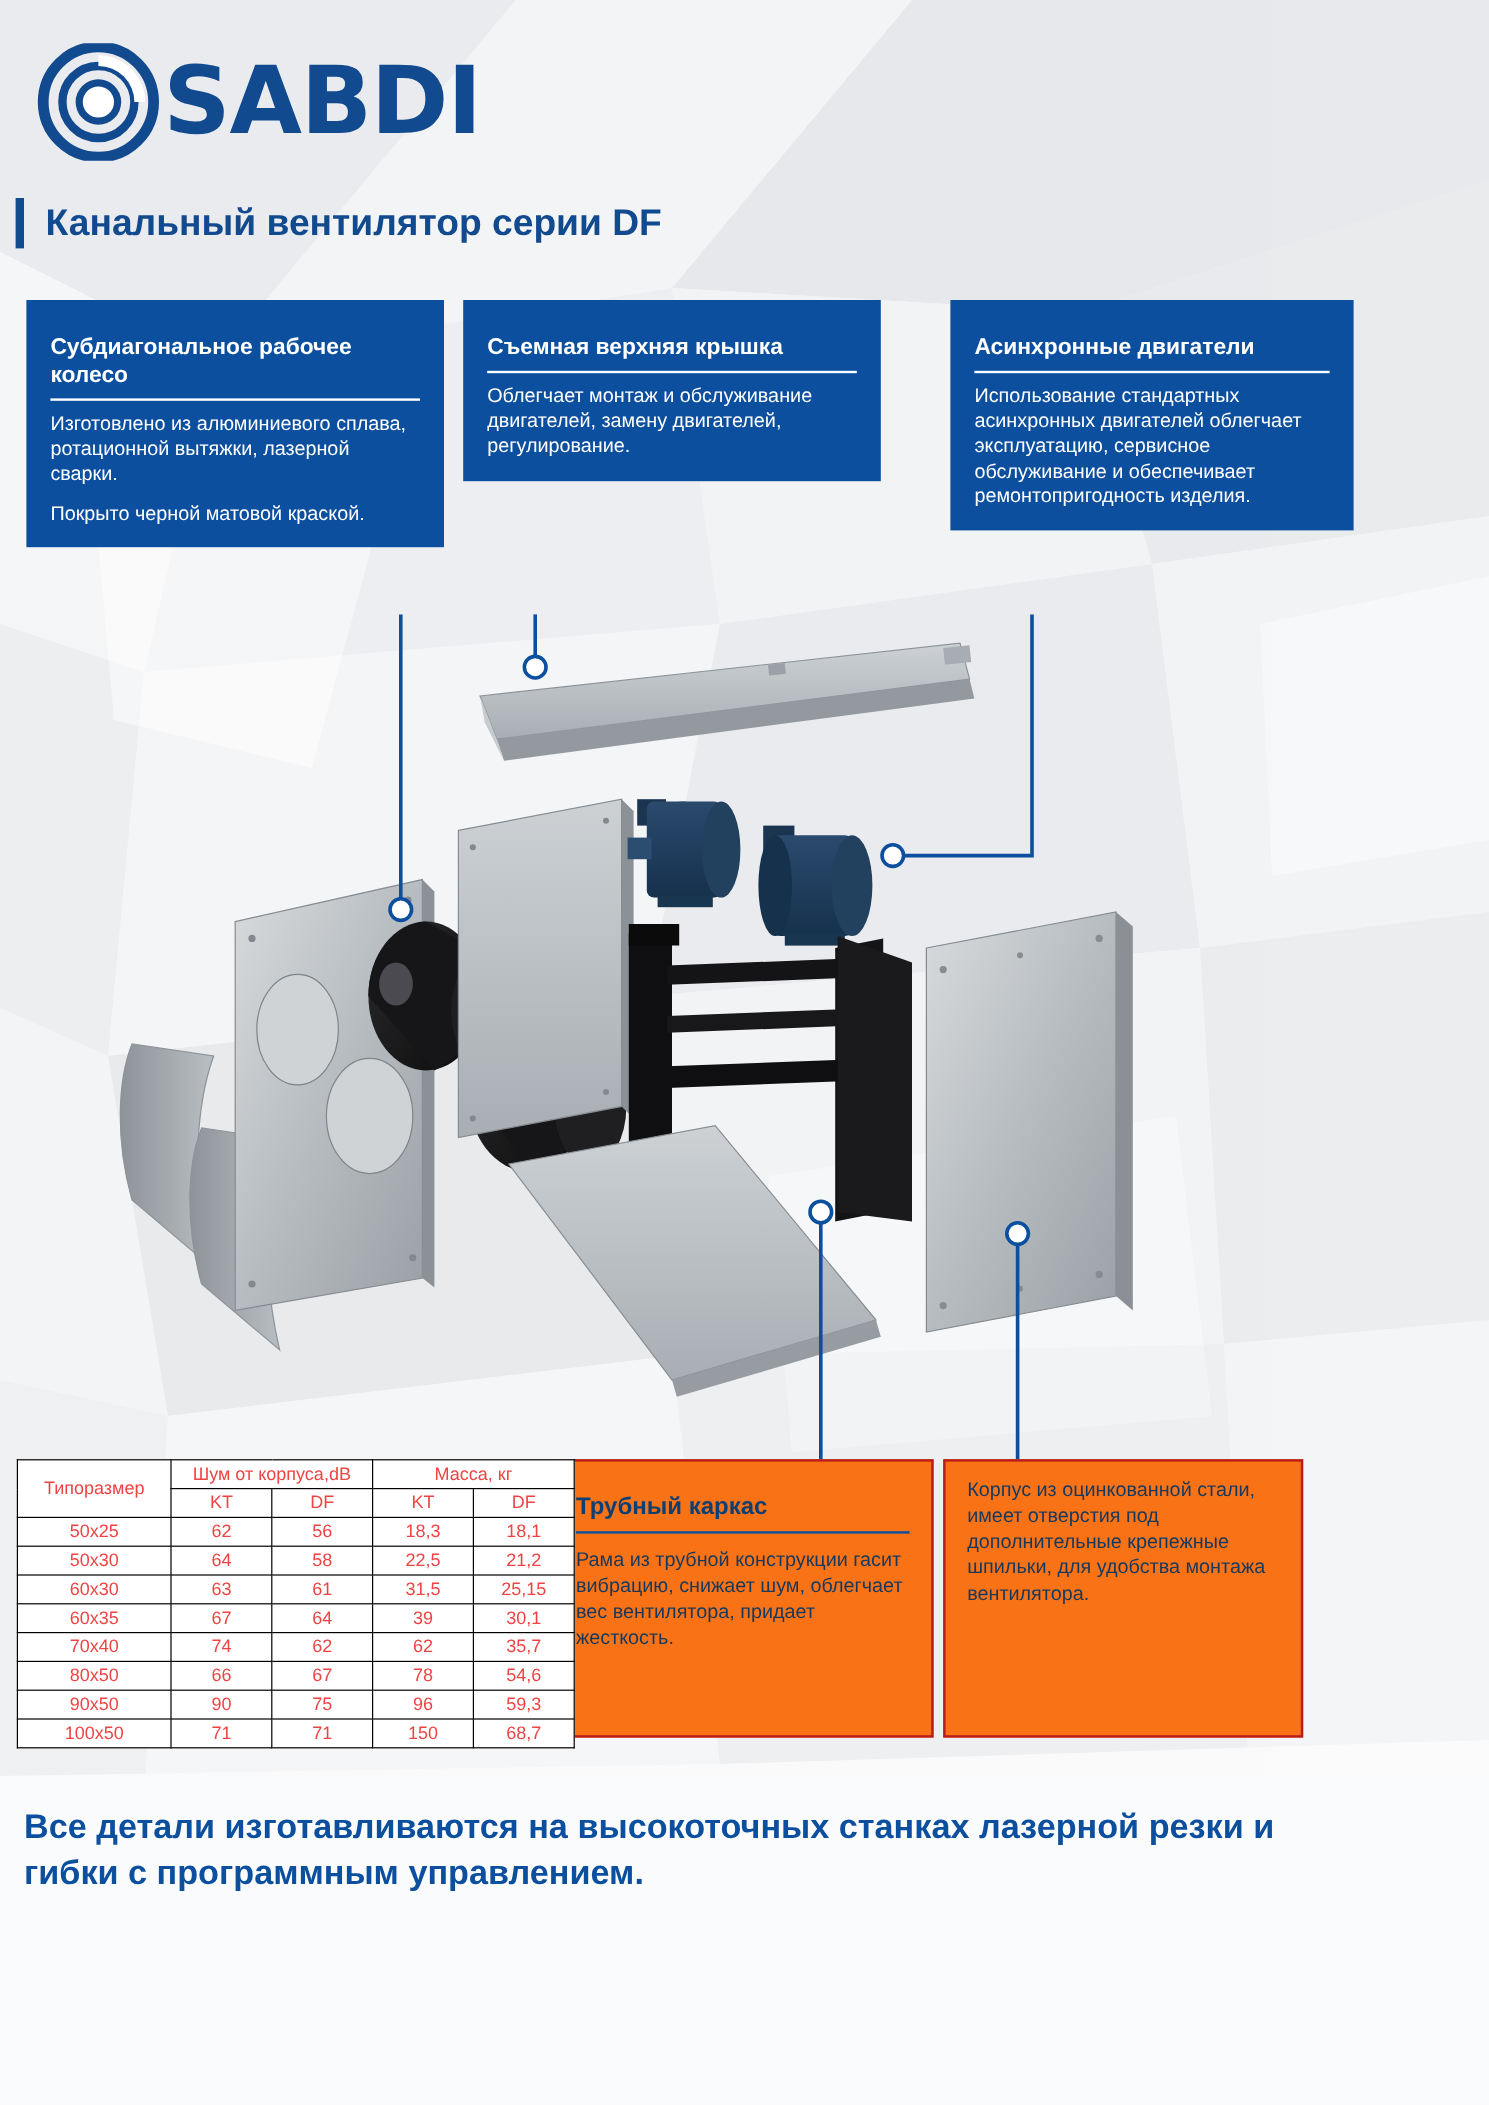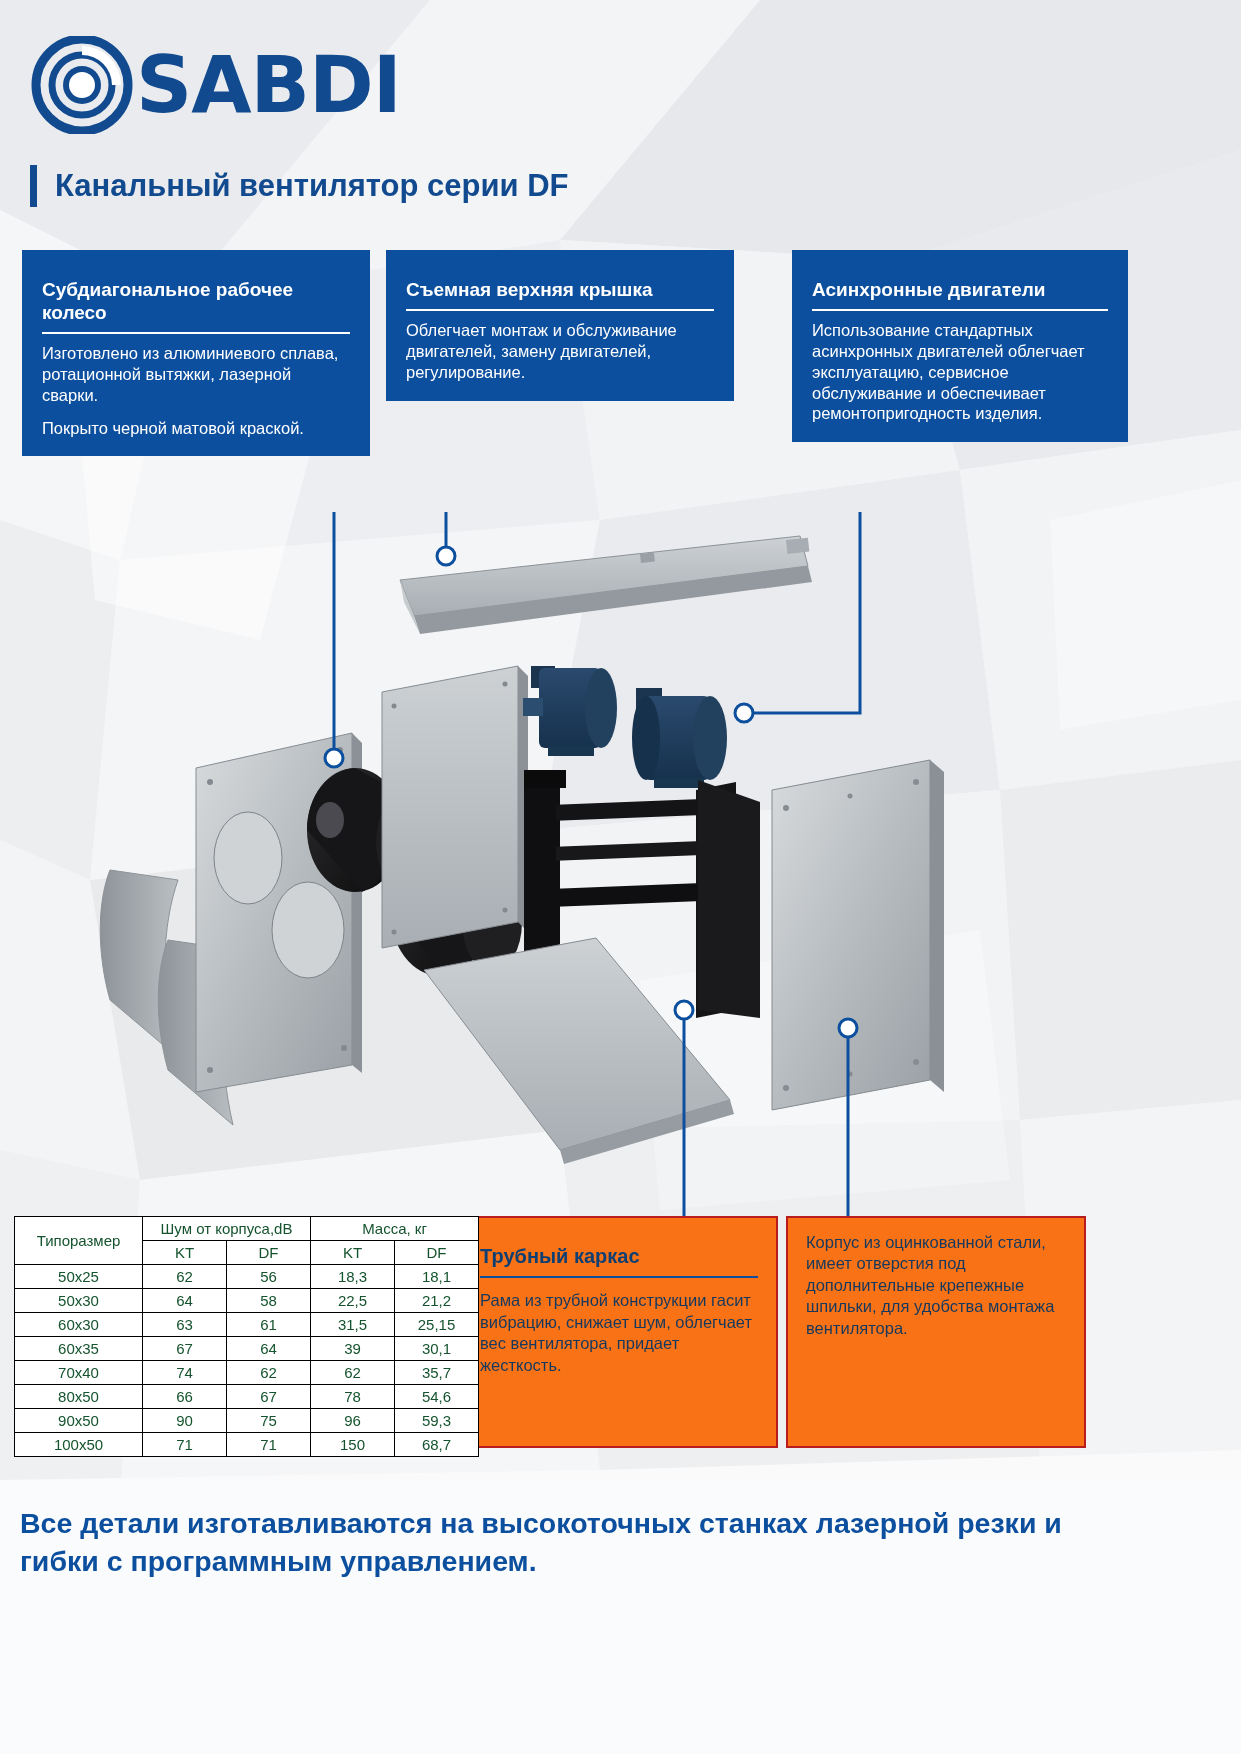--- a/index.html
+++ b/index.html
@@ -27,21 +27,21 @@
     font-size: 78px;
     font-weight: bold;
     color: #124a8f;
     letter-spacing: -1px;
     line-height: 1;
     font-family: "DejaVu Sans", sans-serif;
   }
 
   .title-row {
     position: absolute;
-    left: 30px; top: 165px;
+    left: 13px; top: 165px;
     display: flex; align-items: center;
     z-index: 5;
   }
   .title-bar {
     width: 7px; height: 42px;
     background: #124a8f;
     margin-right: 18px;
   }
   .title-text {
     font-size: 31px;
@@ -105,21 +105,21 @@
   
   .tbl-wrap {
     position: absolute;
     left: 14px; top: 1216px;
     z-index: 6;
   }
   table {
     border-collapse: collapse;
     background: #ffffff;
     font-size: 15px;
-    color: #14532d;
+    color: #ef4444;
   }
   table th, table td {
     border: 1px solid #000000;
     text-align: center;
     padding: 3px 2px;
     font-weight: normal;
   }
   table th { font-weight: normal; }
   .col-type { width: 128px; }
   .col-n { width: 84px; }

